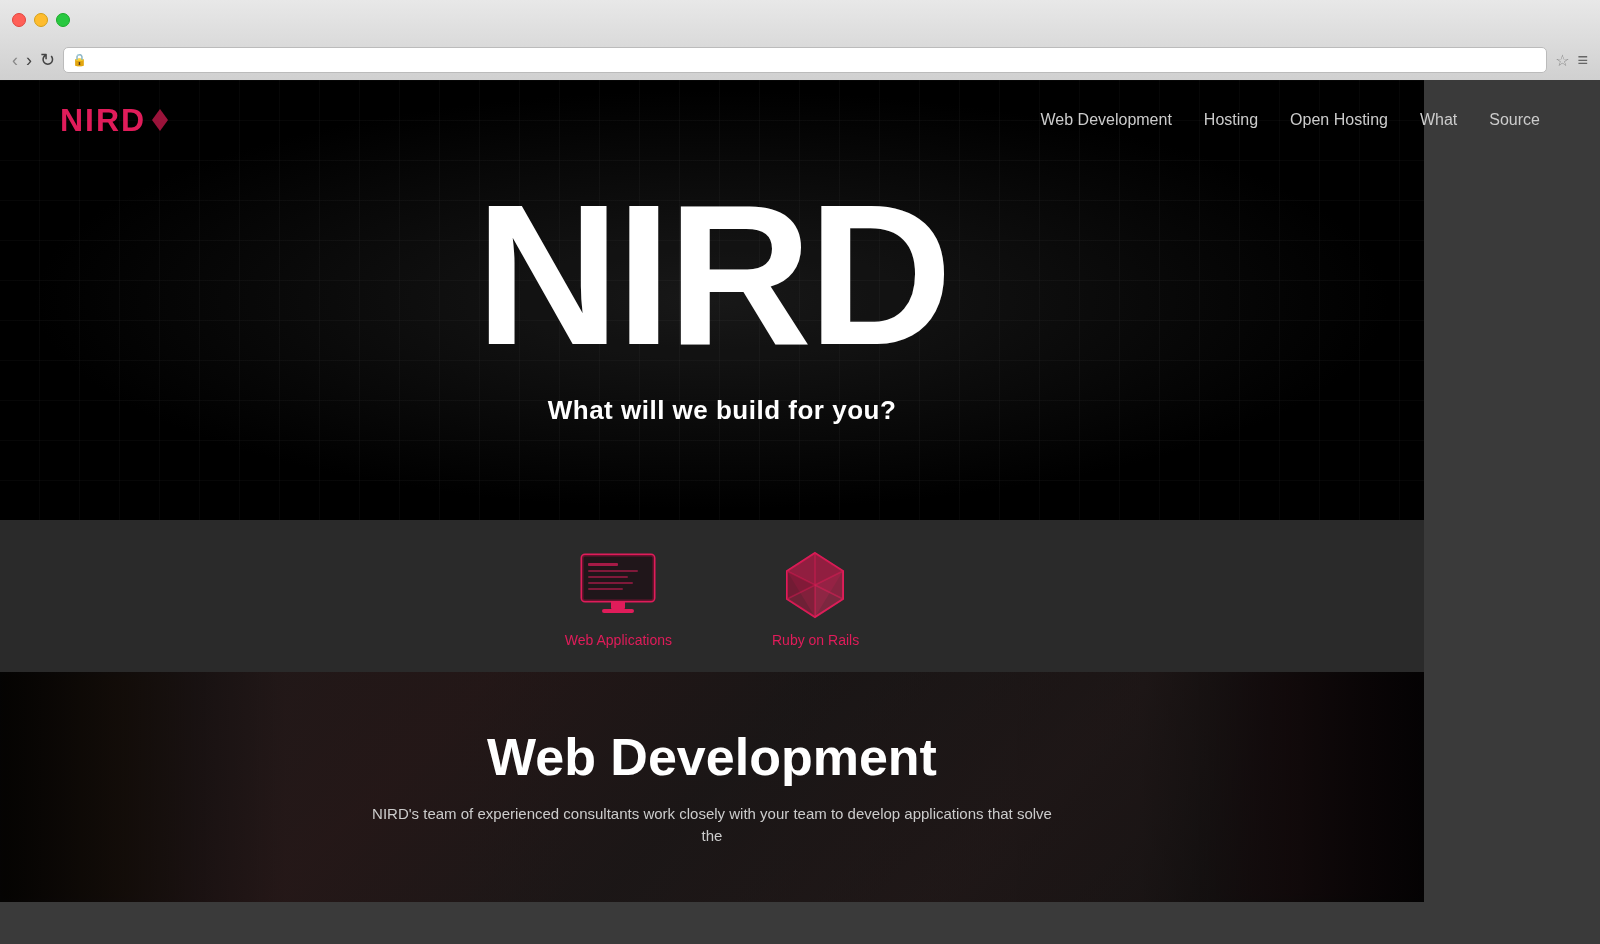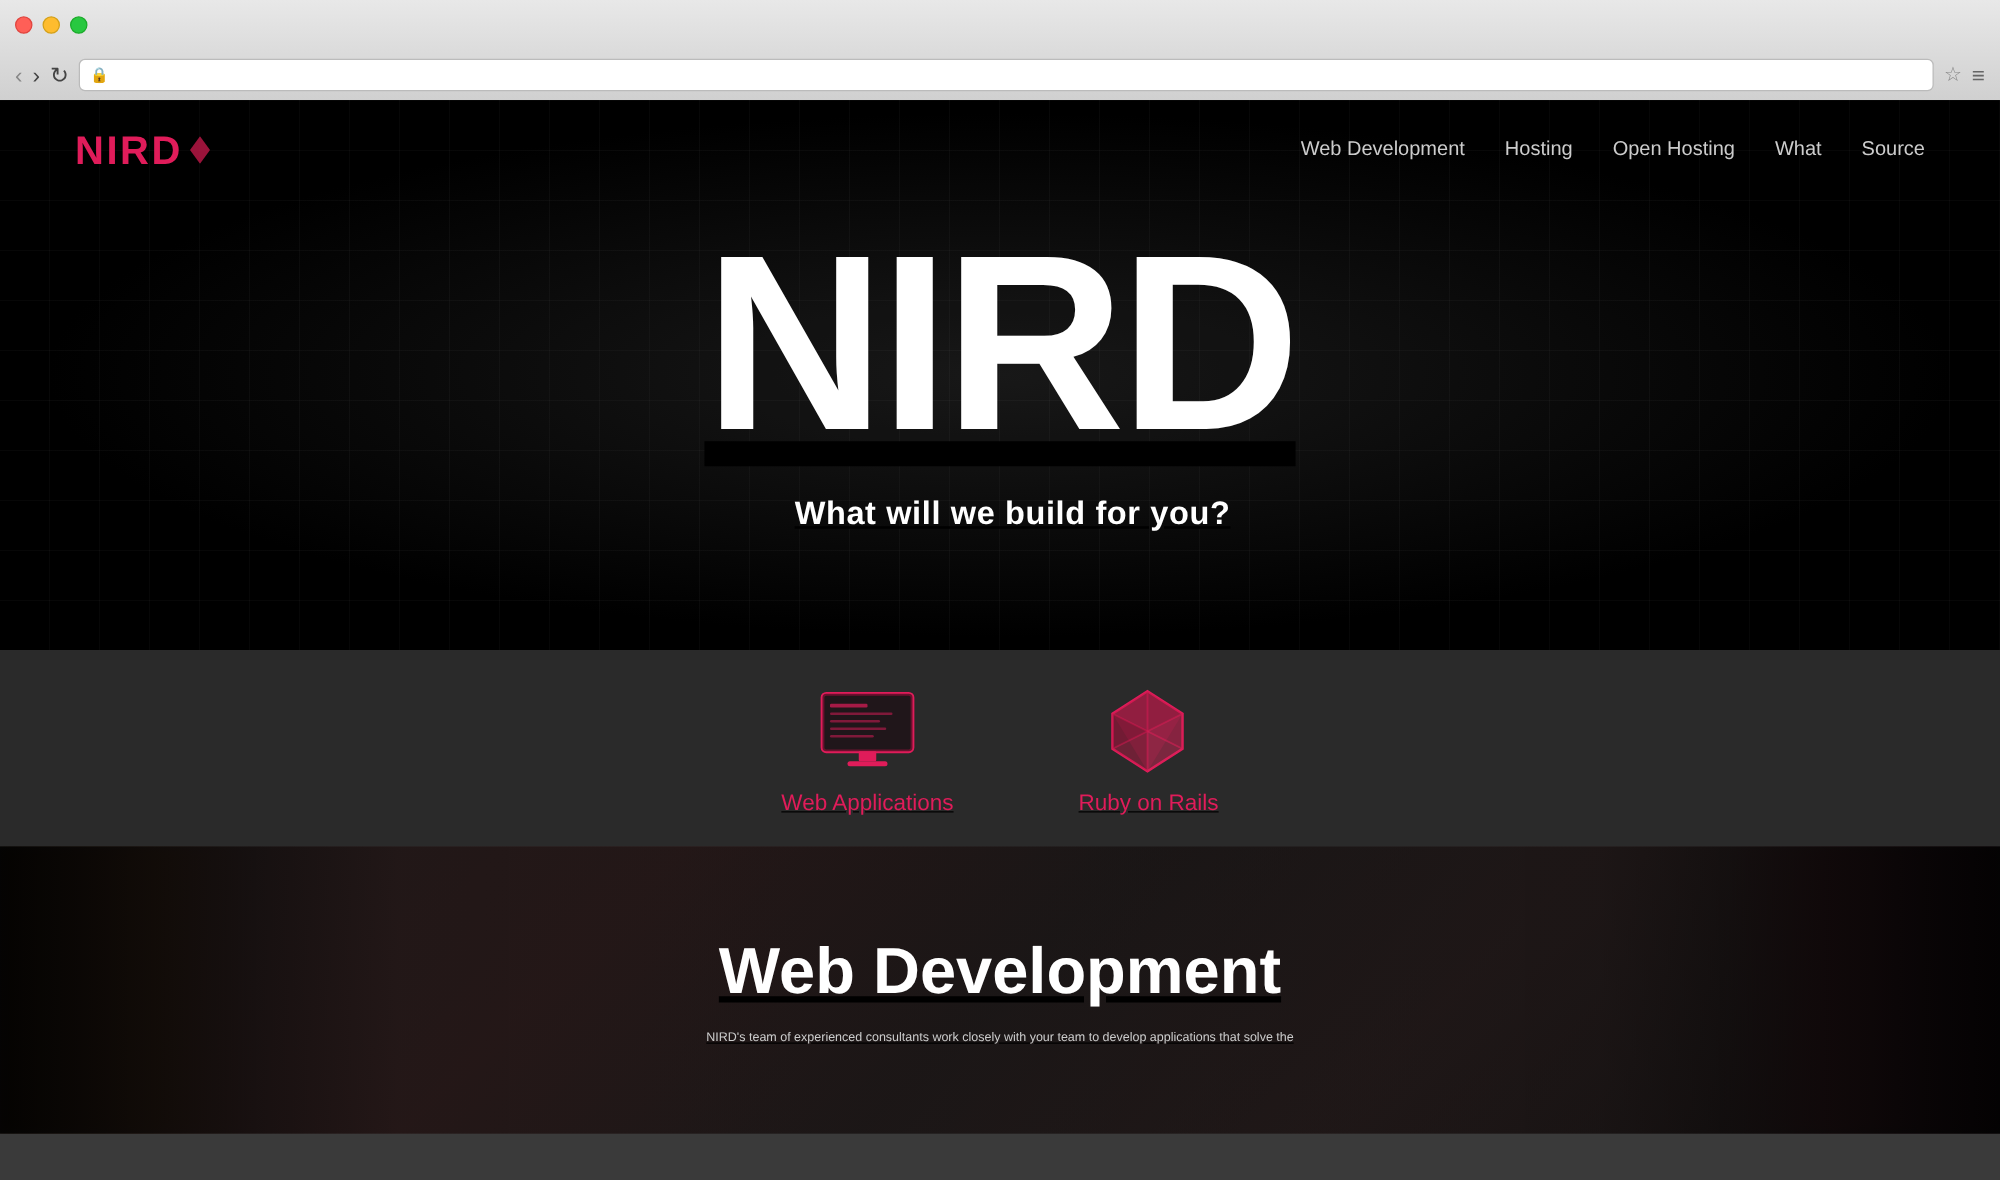--- a/index.html
+++ b/index.html
@@ -60,26 +60,25 @@
       align-items: center;
       padding: 0 8px;
       gap: 6px;
     }
     .lock-icon { color: #888; font-size: 12px; }
     .browser-star { margin-left: auto; color: #888; font-size: 16px; }
     .browser-menu-btn { color: #666; font-size: 18px; }
 
     
     .website {
-      width: 1600px;
+      width: 1424px;
       height: 864px;
       display: flex;
       flex-direction: column;
       overflow: hidden;
-      text-decoration: underline;
     }
 
     
     .site-nav {
       position: absolute;
       top: 80px;
       left: 0; right: 0;
       height: 80px;
       display: flex;
       align-items: center;
@@ -181,21 +180,21 @@
       text-decoration: none;
     }
     .service-icon {
       width: 80px; height: 70px;
       display: flex;
       align-items: center;
       justify-content: center;
     }
     .service-label {
       color: #e01c5a;
-      font-size: 18px;
+      font-size: 14px;
       font-weight: 500;
       text-align: center;
     }
 
     
     .webdev-section {
       width: 100%;
       height: 230px;
       position: relative;
       overflow: hidden;
@@ -241,23 +240,23 @@
       position: relative;
       z-index: 2;
       font-size: 52px;
       font-weight: 600;
       color: #fff;
       text-align: center;
     }
     .webdev-desc {
       position: relative;
       z-index: 2;
-      font-size: 10px;
+      font-size: 15px;
       color: #ccc;
-      text-align: right;
+      text-align: center;
       max-width: 700px;
       line-height: 1.5;
     }
 
     
     svg { display: block; }
   </style>
 </head>
 <body>
 

